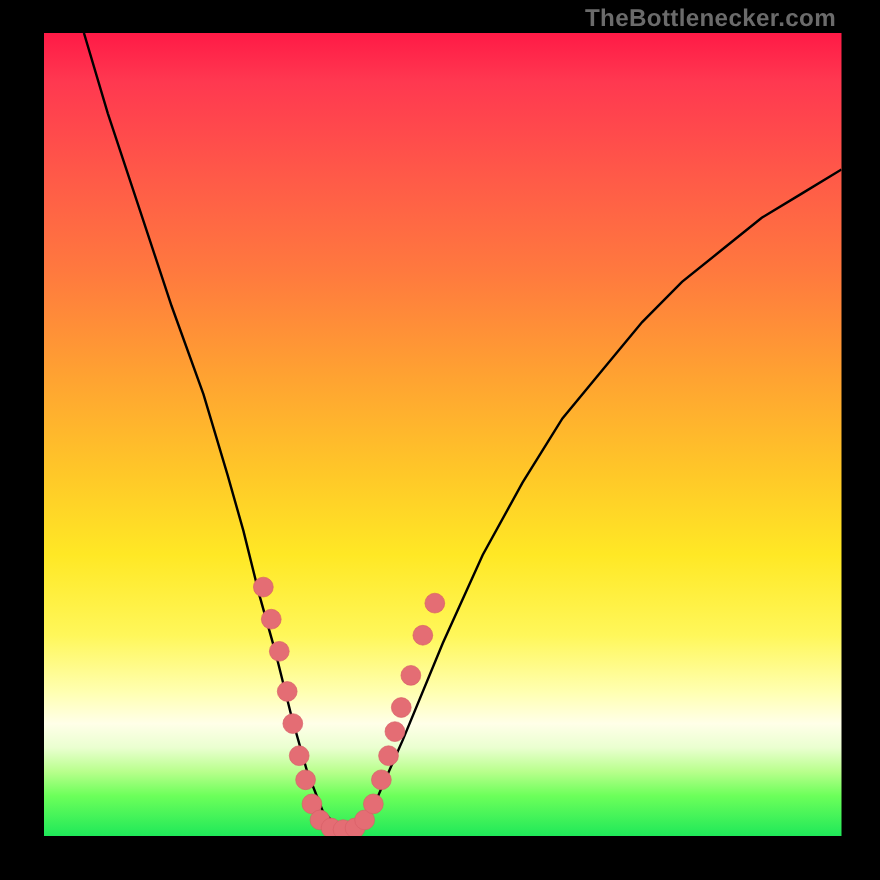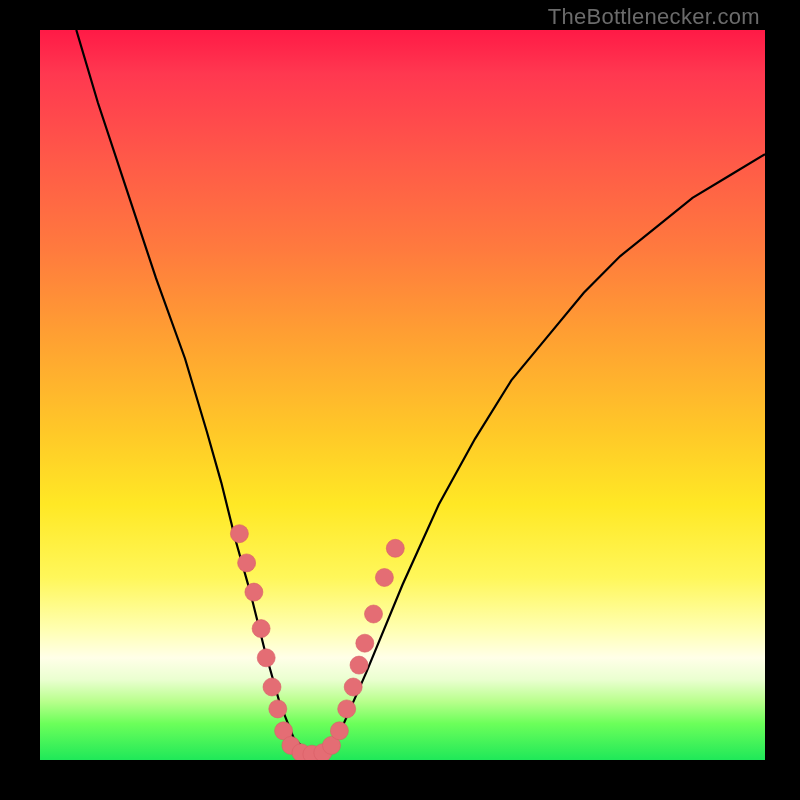--- a/index.html
+++ b/index.html
@@ -41,21 +41,21 @@
       #6cff5a 95%,
       #1fe859 100%
     );
   }
   .watermark {
     position: absolute;
     top: 4px;
     right: 40px;
     color: #6b6b6b;
     font-size: 22px;
-    font-weight: 400;
+    font-weight: 700;
     letter-spacing: 0.3px;
     user-select: none;
   }
   svg.curve {
     position: absolute;
     left: 0;
     top: 0;
     width: 725px;
     height: 730px;
   }

